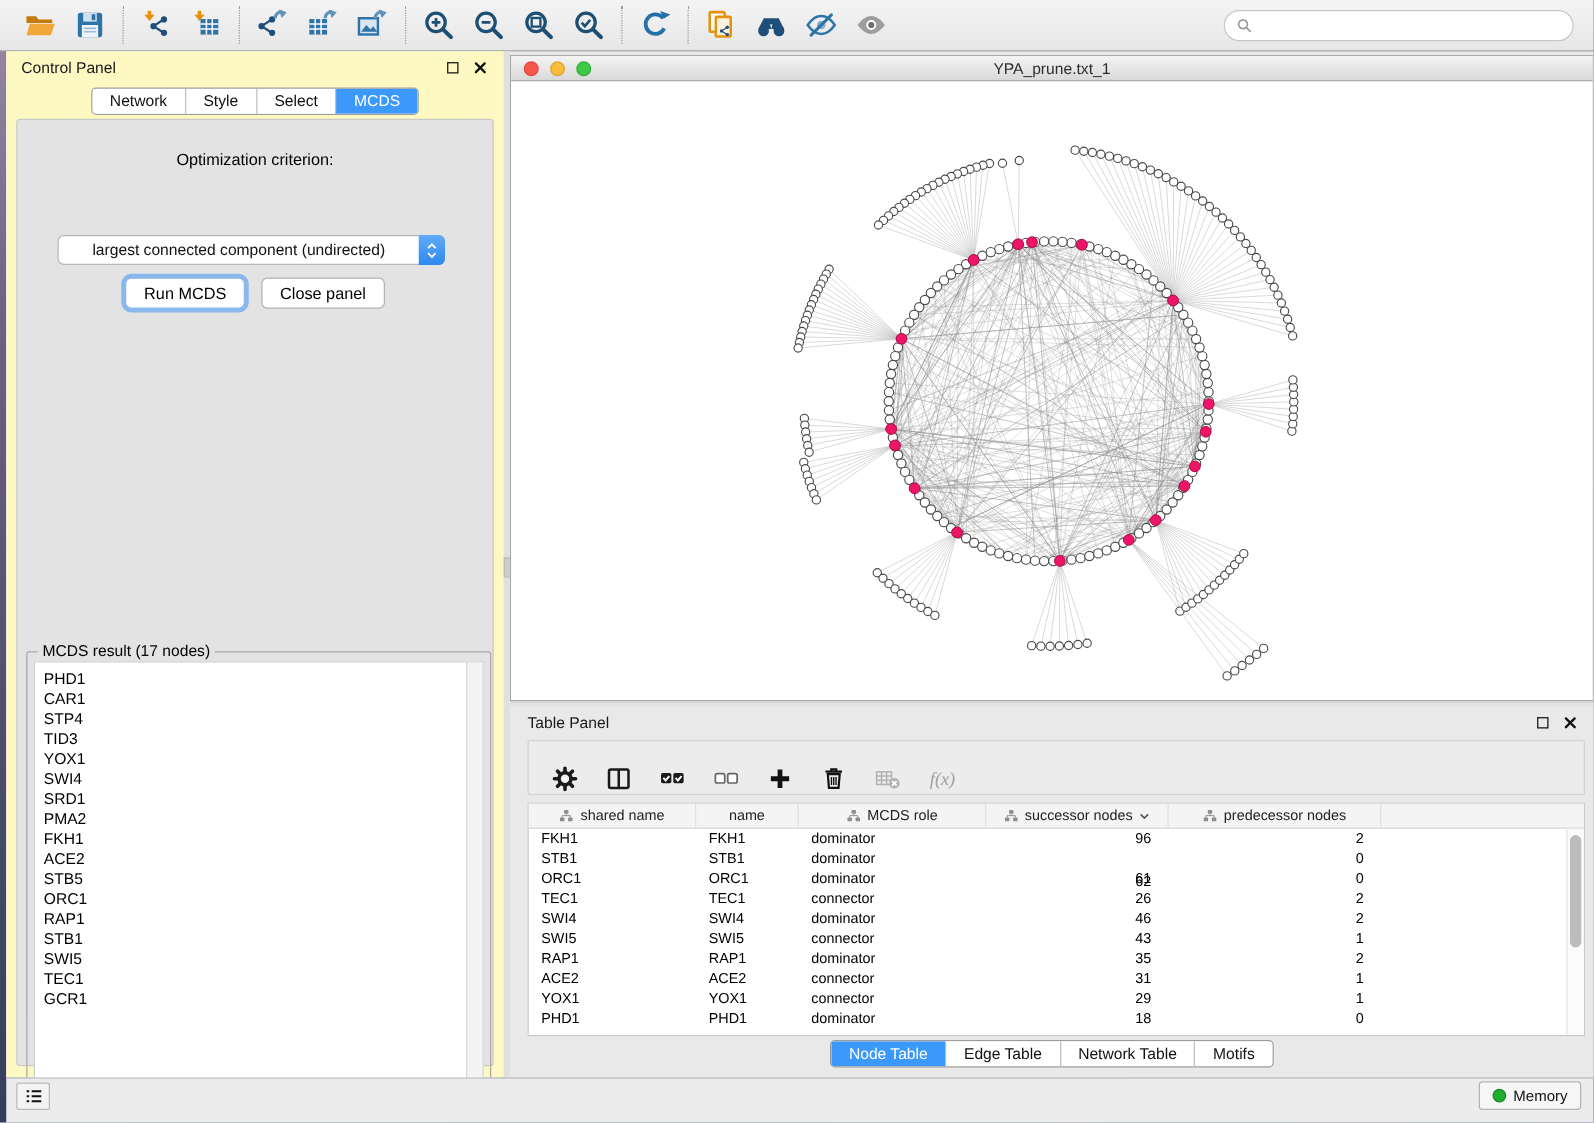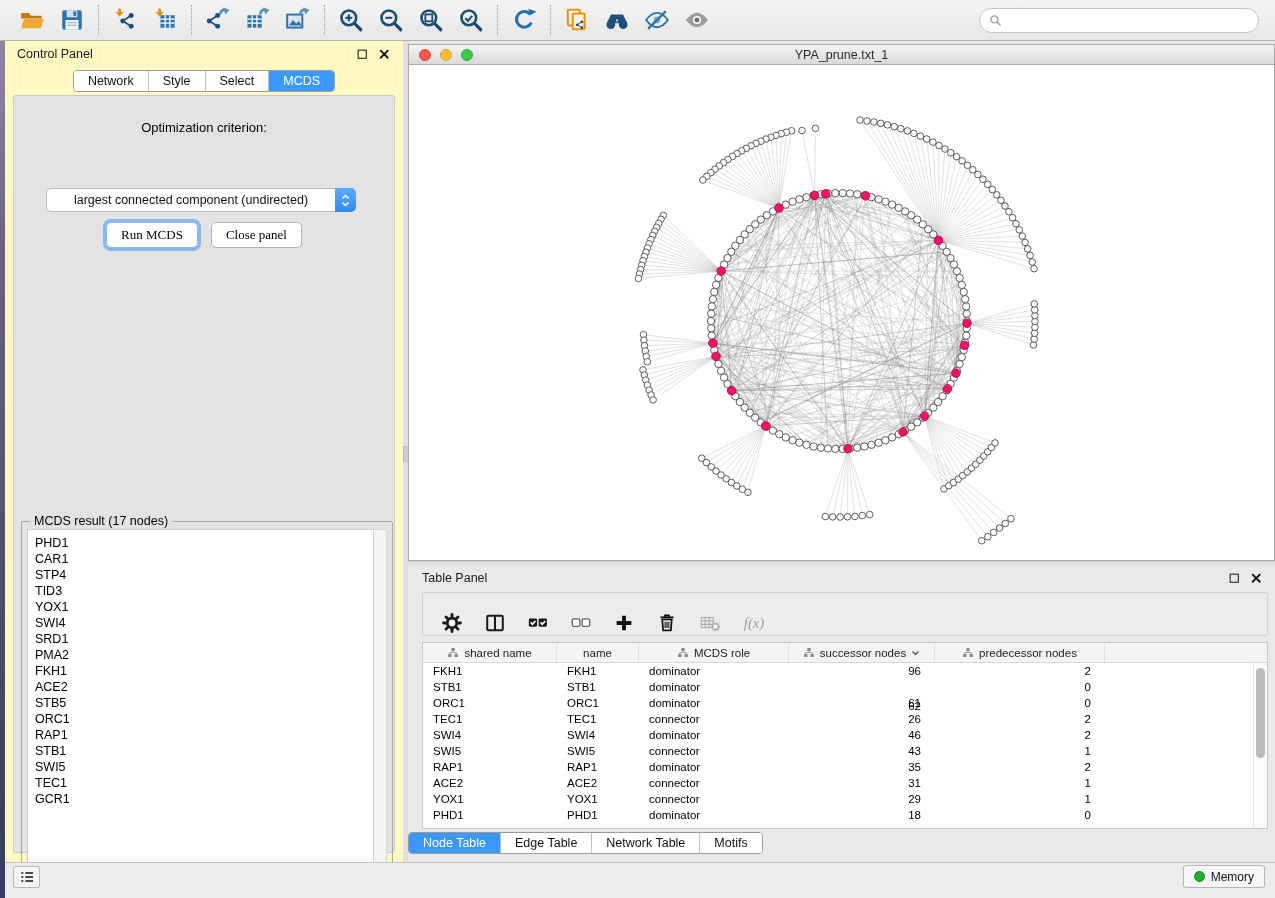--- a/index.html
+++ b/index.html
@@ -37,21 +37,21 @@
   .cp-body{position:absolute;left:8px;right:8px;top:54px;bottom:9px;background:#e3e3e3;
     border:1px solid #c9c9c9;border-radius:3px;}
   .opt-label{text-align:center;margin-top:24px;font-size:13px;color:#000;}
   .dropdown{position:absolute;left:32px;right:38px;top:92px;height:24px;background:#fff;
     border:1px solid #b9b9b9;border-radius:5px;display:flex;align-items:center;}
   .dropdown .dd-text{flex:1;text-align:center;font-size:12.5px;white-space:nowrap;overflow:hidden;}
   .dd-stepper{width:21px;height:24px;margin:-1px -1px -1px 0;background:linear-gradient(#5fabf8,#2f88f0);
     border-radius:0 5px 5px 0;display:flex;flex-direction:column;align-items:center;justify-content:center;gap:1px;}
   .dd-stepper svg{width:9px;height:6px;display:block;}
   .btn-row{position:absolute;top:126px;left:0;right:0;display:flex;justify-content:center;gap:13px;}
-  .pbtn{font-family:Liberation Serif, serif;font-size:13px;background:#fff;border:1px solid #b3b3b3;border-radius:5px;
+  .pbtn{font-family:Liberation Sans, sans-serif;font-size:13px;background:#fff;border:1px solid #b3b3b3;border-radius:5px;
     padding:4px 14px;color:#000;}
   .pbtn.focus{box-shadow:0 0 0 3px rgba(90,160,245,.65);border-color:#8cb8ea;}
   .groupbox{position:absolute;left:7px;width:372px;top:425px;height:372px;border:1px solid #a8a8a8;border-radius:2px;}
   .groupbox .legend{position:absolute;top:-8px;left:8px;background:#e3e3e3;padding:0 4px;font-size:12.5px;color:#000;}
   .mcds-list{position:absolute;left:5px;right:18px;top:7px;bottom:6px;background:#fff;
     border:1px solid #cfcfcf;overflow:hidden;padding:5px 0 0 7px;}
   .mcds-item{font-size:12.5px;line-height:16px;color:#000;}
   .mcds-scroll{position:absolute;right:5px;top:7px;bottom:6px;width:13px;background:#f4f4f4;
     border:1px solid #d8d8d8;border-left:none;}
   
@@ -81,21 +81,21 @@
   .th{display:flex;align-items:center;justify-content:center;gap:5px;font-size:11.5px;color:#222;
     border-right:1px solid #e0e0e0;position:relative;}
   .th svg.tree{width:12px;height:12px;}
   .th svg.sort{width:9px;height:6px;}
   .tbl-body{position:absolute;left:0;right:14px;top:20px;bottom:0;overflow:hidden;}
   .tr{display:flex;height:16px;align-items:center;}
   .td{font-size:11.5px;color:#000;white-space:nowrap;overflow:hidden;}
   .td.num{text-align:right;}
   .tbl-scroll{position:absolute;right:0;top:20px;bottom:0;width:14px;background:#fbfbfb;border-left:1px solid #e4e4e4;}
   .tbl-thumb{position:absolute;left:2px;right:2px;top:5px;height:90px;background:#bcbcbc;border-radius:5px;}
-  .tp-tabs{position:absolute;left:0;right:0;top:267px;display:flex;}
+  .tp-tabs{position:absolute;left:0;right:0;top:267px;display:flex;justify-content:center;}
   
   .statusbar{position:absolute;left:5px;right:0;top:862px;height:44px;background:#ececec;border-top:1px solid #c2c2c2;}
   .list-btn{position:absolute;left:8px;top:3px;width:27px;height:22px;background:#f4f4f4;border:1px solid #b9b9b9;
     border-radius:2px;display:flex;align-items:center;justify-content:center;}
   .list-btn svg{width:16px;height:16px;}
   .mem-btn{position:absolute;right:10px;top:2px;height:23px;background:#f6f6f6;border:1px solid #b5b5b5;
     border-radius:3px;display:flex;align-items:center;gap:6px;padding:0 10px;font-size:12px;color:#111;}
   .mem-dot{width:11px;height:11px;border-radius:50%;background:#1fae2e;border:1px solid #158a22;}
 </style>
 </head>

